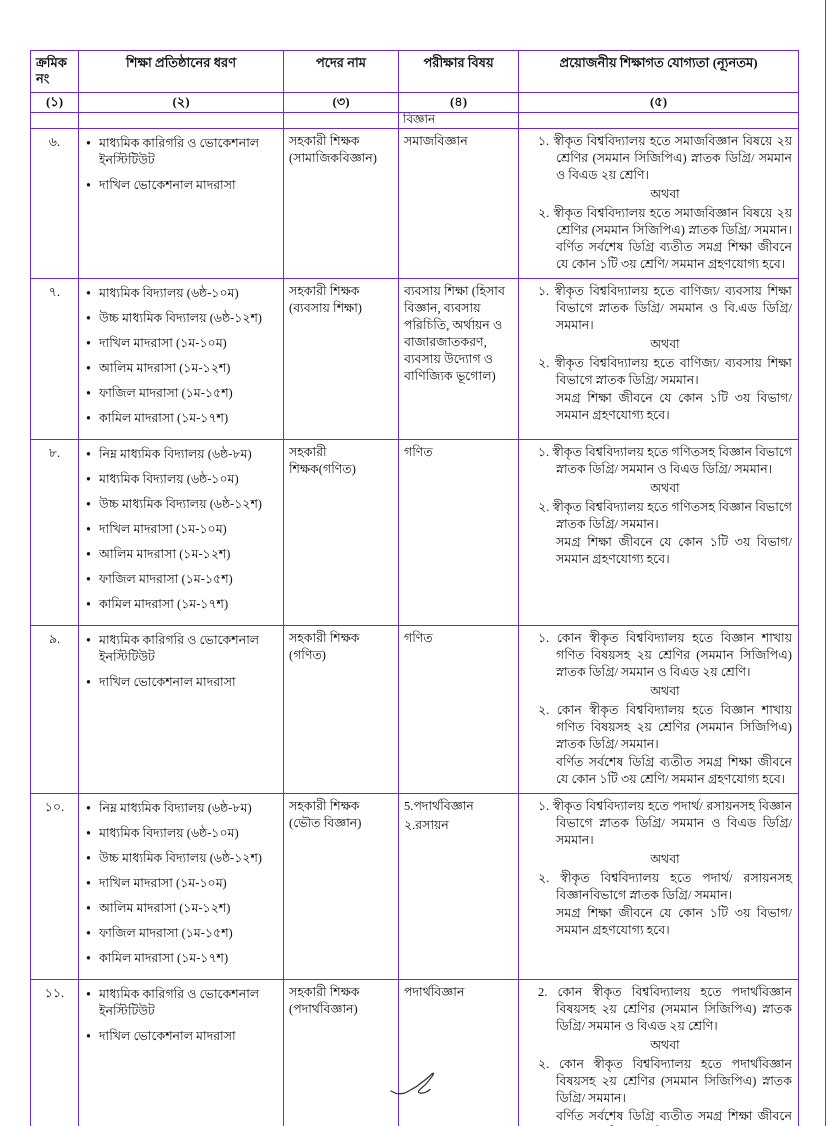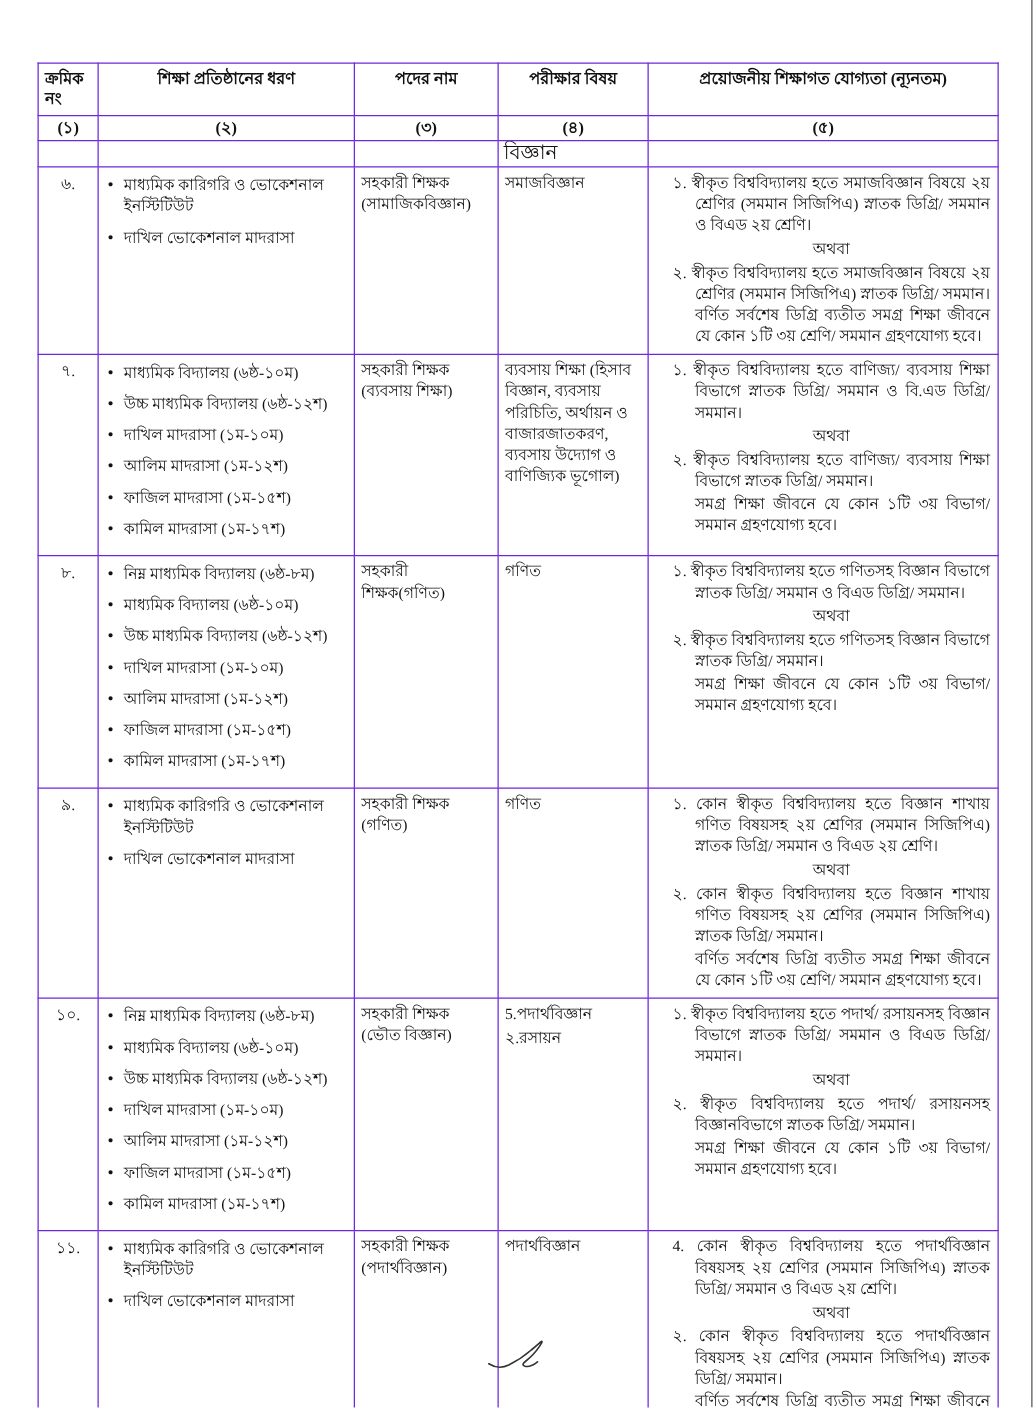--- a/index.html
+++ b/index.html
@@ -26,21 +26,21 @@
 
   thead th {
     font-weight: bold;
     font-size: 13px;
     line-height: 1.25;
     padding: 4px 4px;
     text-align: center;
   }
   th.col-serial-h { text-align: left; padding-left: 5px; }
   .num-row th { padding: 1px 4px 2px; font-size: 13px; }
-  .section-row td { font-size: 16px; line-height: 1.2; padding: 0 4px 1px; }
+  .section-row td { font-size: 12px; line-height: 1.2; padding: 0 4px 1px; font-family: Liberation Mono, monospace; }
   .section-cell { text-align: left; }
 
   tbody td {
     font-size: 12.5px;
     line-height: 1.36;
     padding: 4px 5px 4px 5px;
   }
   .serial-cell { text-align: center; padding-top: 5px; }
 
   .inst-list { list-style: none; margin: 2px 0 0 0; }
@@ -230,21 +230,21 @@
             <ul class="inst-list">
               <li class="inst-item">মাধ্যমিক কারিগরি ও ভোকেশনাল ইনস্টিটিউট</li>
               <li class="inst-item">দাখিল ভোকেশনাল মাদরাসা</li>
             </ul>
           </td>
           <td class="post-cell">সহকারী শিক্ষক (পদার্থবিজ্ঞান)</td>
           <td class="subject-cell">
             <div class="subject-line">পদার্থবিজ্ঞান</div>
           </td>
           <td class="qual-cell">
-            <div class="qual-item">4. কোন স্বীকৃত বিশ্ববিদ্যালয় হতে পদার্থবিজ্ঞান বিষয়সহ ২য় শ্রেণির (সমমান সিজিপিএ) স্নাতক ডিগ্রি/ সমমান ও বিএড ২য় শ্রেণি।</div>
+            <div class="qual-item">2. কোন স্বীকৃত বিশ্ববিদ্যালয় হতে পদার্থবিজ্ঞান বিষয়সহ ২য় শ্রেণির (সমমান সিজিপিএ) স্নাতক ডিগ্রি/ সমমান ও বিএড ২য় শ্রেণি।</div>
             <div class="qual-or">অথবা</div>
             <div class="qual-item">২. কোন স্বীকৃত বিশ্ববিদ্যালয় হতে পদার্থবিজ্ঞান বিষয়সহ ২য় শ্রেণির (সমমান সিজিপিএ) স্নাতক ডিগ্রি/ সমমান।</div>
             <div class="qual-note">বর্ণিত সর্বশেষ ডিগ্রি ব্যতীত সমগ্র শিক্ষা জীবনে যে কোন ১টি ৩য় শ্রেণি/ সমমান গ্রহণযোগ্য হবে।</div>
           </td>
         </tr>
       </tbody>
   </table>
 
   <div class="signature">
     <svg width="56" height="28" viewBox="0 0 56 28">

